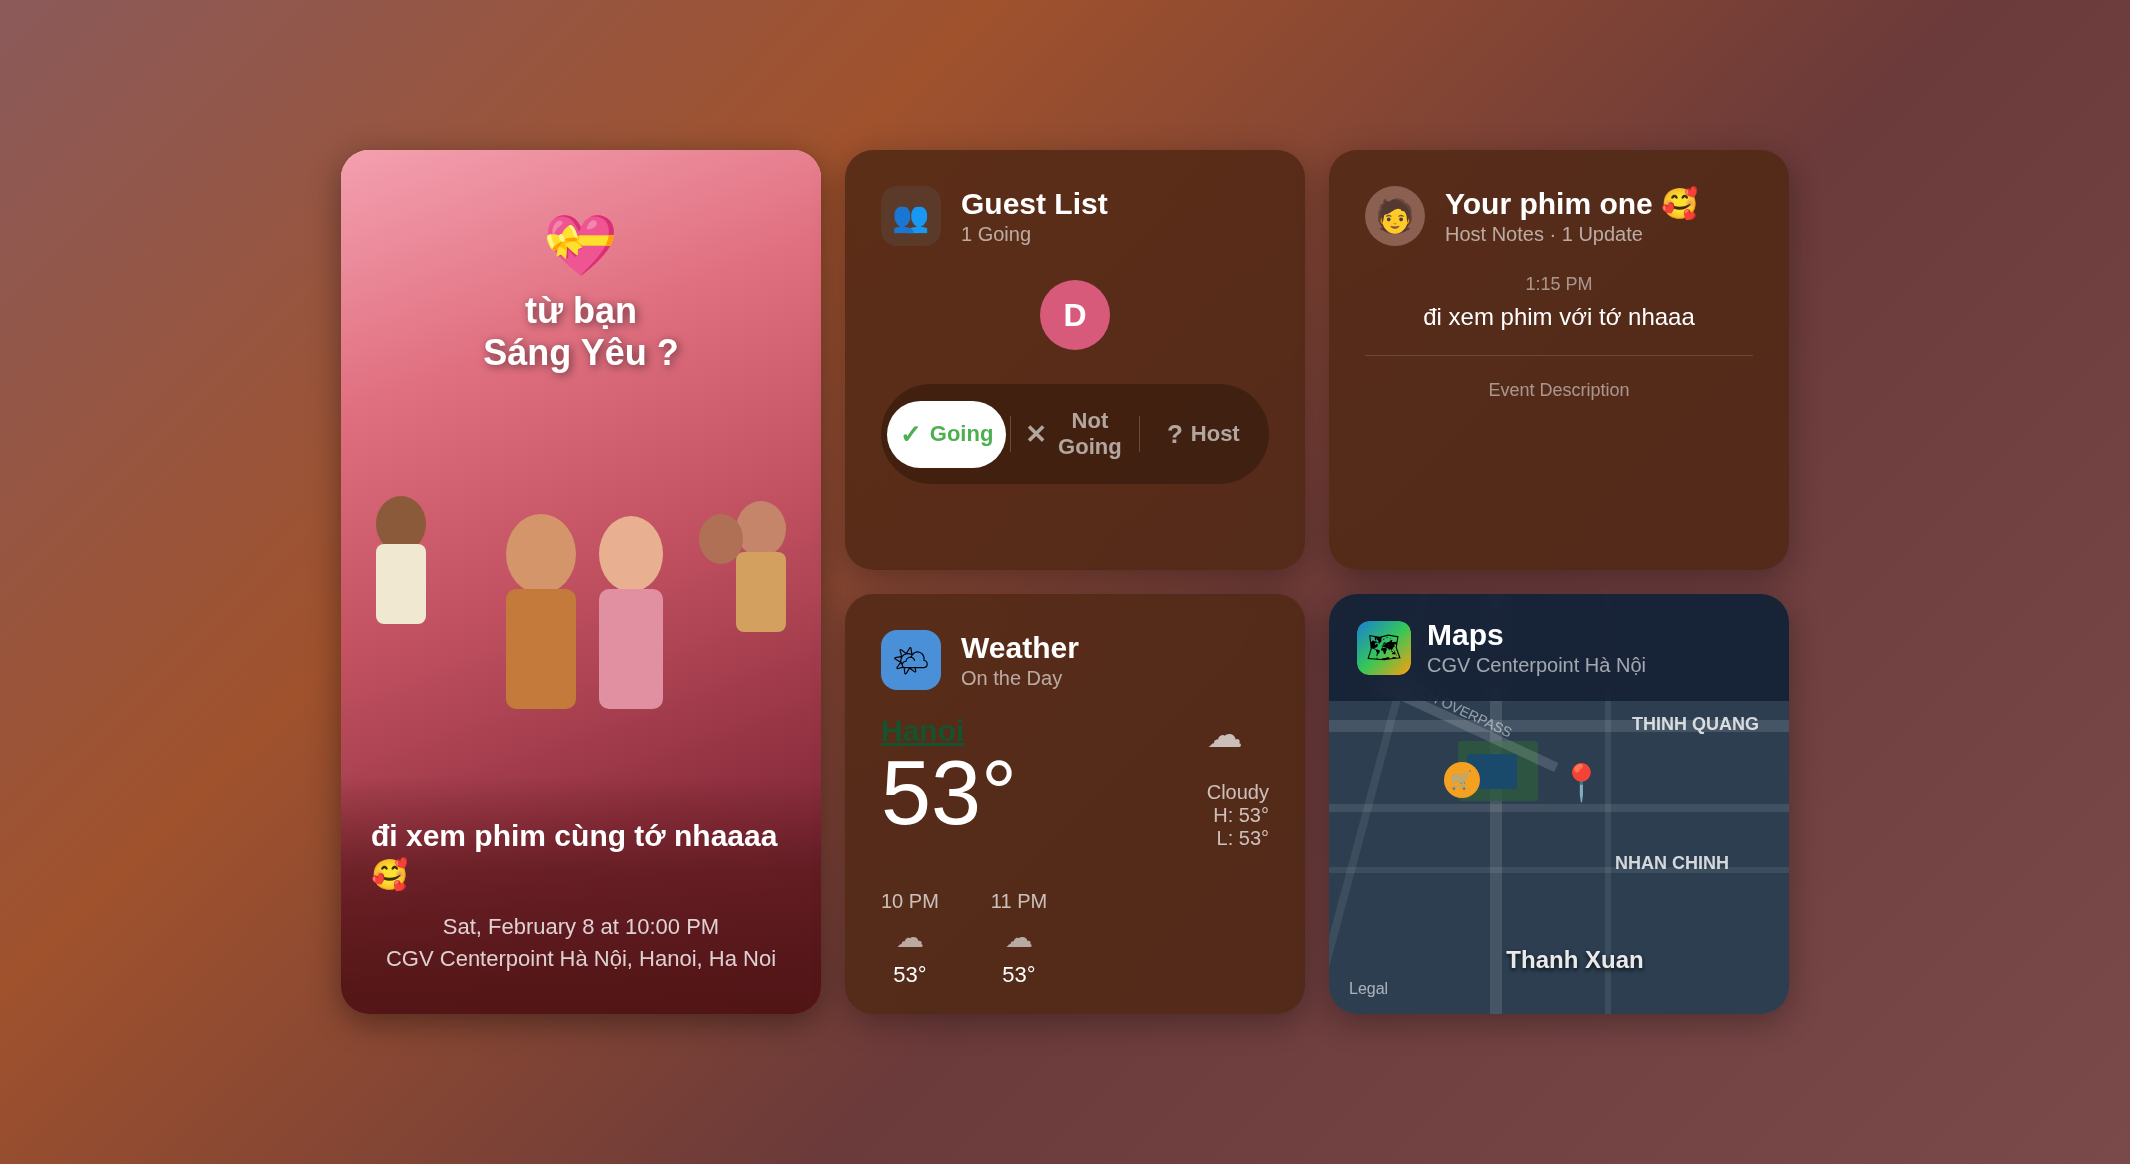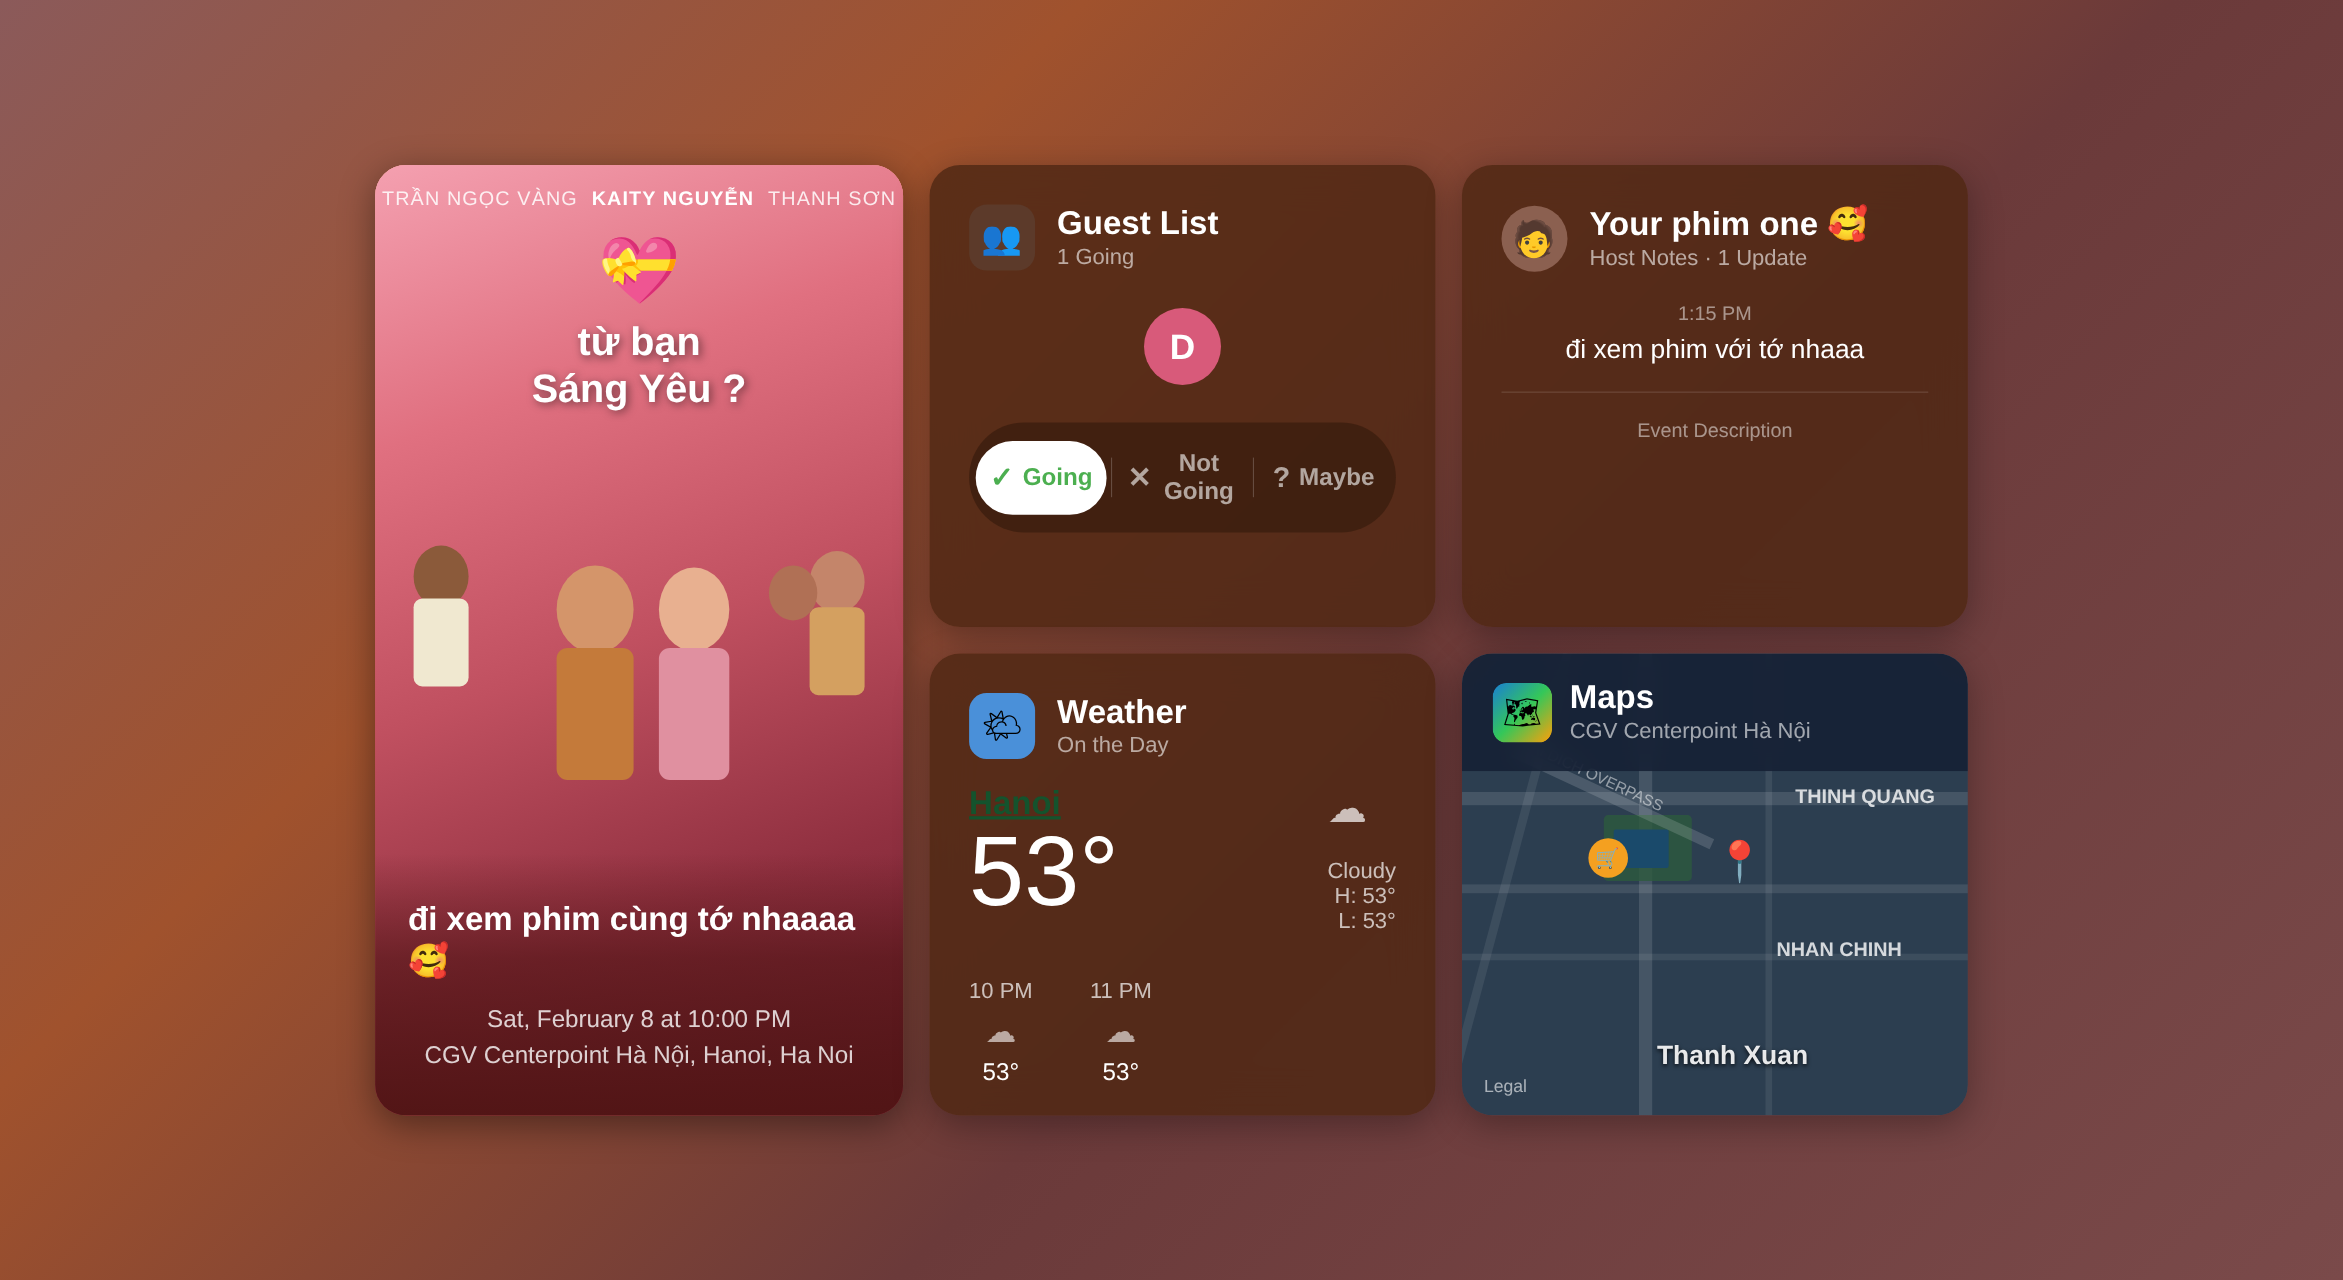--- a/index.html
+++ b/index.html
@@ -352,25 +352,20 @@
 </head>
 <body>
 
 <div class="grid">
 
   <div class="card-poster">
     <div class="poster-image">
 
       <div style="position:absolute;top:0;left:0;right:0;bottom:0;background:linear-gradient(160deg,#F4A0B0 0%,#E07080 25%,#C05060 50%,#903040 75%,#6B2030 100%);"></div>
 
-      <div class="poster-actors">
-        <span class="actor-name">TRẦN NGỌC VÀNG</span>
-        <span class="actor-name highlight">KAITY NGUYỄN</span>
-        <span class="actor-name">THANH SƠN</span>
-      </div>
 
       <div style="position:absolute;top:60px;left:50%;transform:translateX(-50%);font-size:60px;">💝</div>
 
       <div style="position:absolute;top:140px;left:50%;transform:translateX(-50%);text-align:center;color:#fff;font-size:36px;font-weight:800;text-shadow:2px 2px 8px rgba(0,0,0,0.5);white-space:nowrap;">
         <div>từ bạn</div>
         <div>Sáng Yêu ?</div>
       </div>
 
       <svg class="figures-svg" viewBox="0 0 480 350" xmlns="http://www.w3.org/2000/svg">
 
@@ -418,21 +413,21 @@
         <span>Going</span>
       </button>
       <div class="rsvp-divider"></div>
       <button class="rsvp-btn inactive">
         <span style="font-size:26px;">✕</span>
         <span>Not Going</span>
       </button>
       <div class="rsvp-divider"></div>
       <button class="rsvp-btn inactive">
         <span style="font-size:26px;">?</span>
-        <span>Maybe</span>
+        <span>Host</span>
       </button>
     </div>
   </div>
 
   <div class="card-loved">
     <div class="card-header">
       <div class="loved-avatar">
         <span style="font-size:32px;">🧑</span>
       </div>
       <div>

